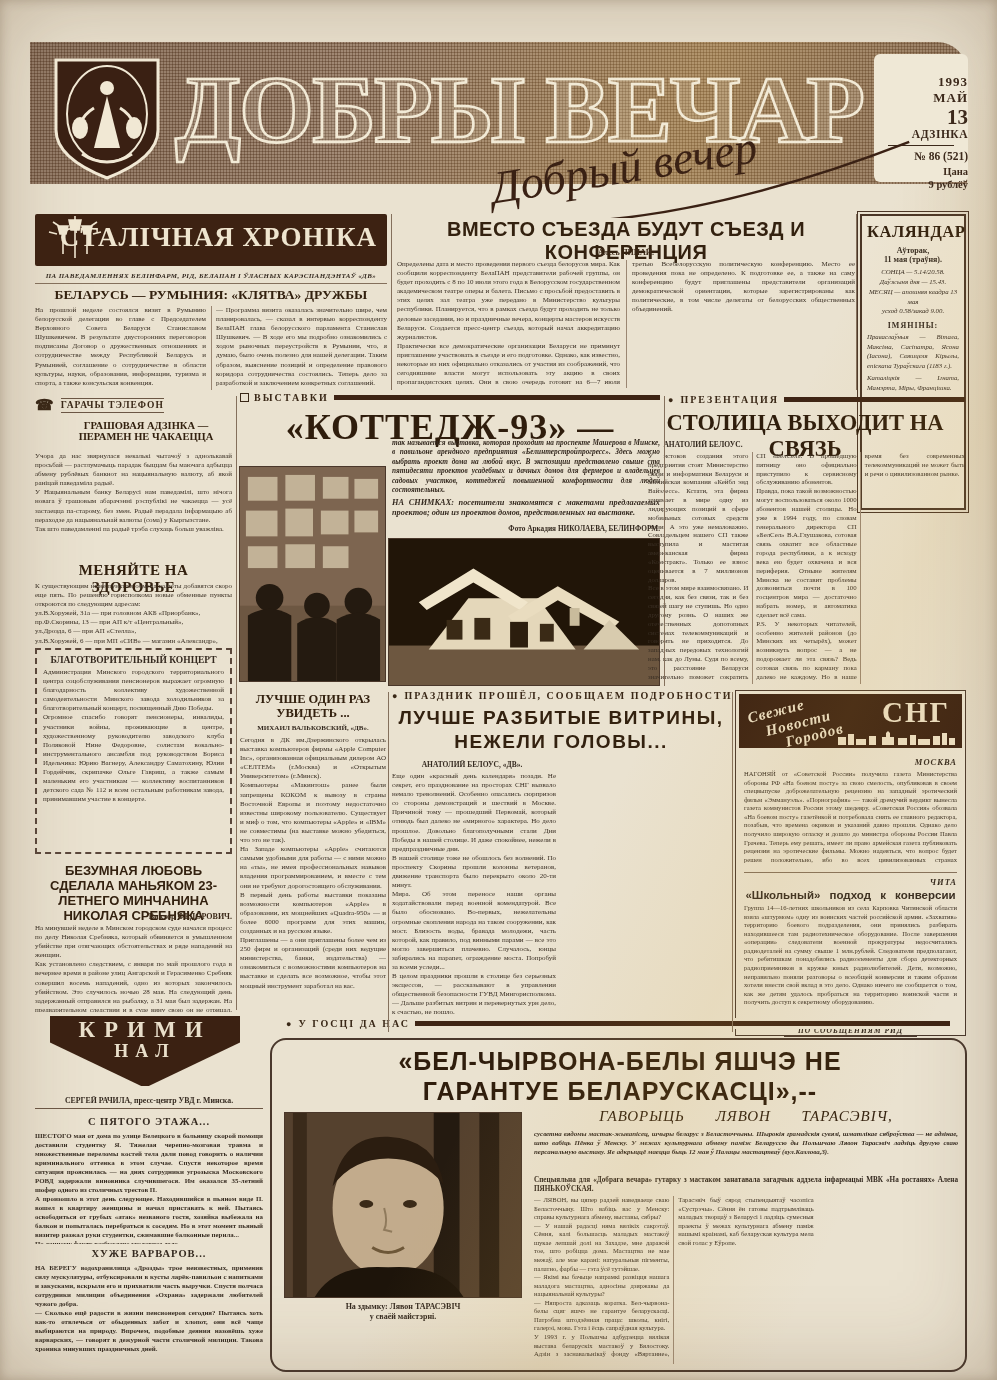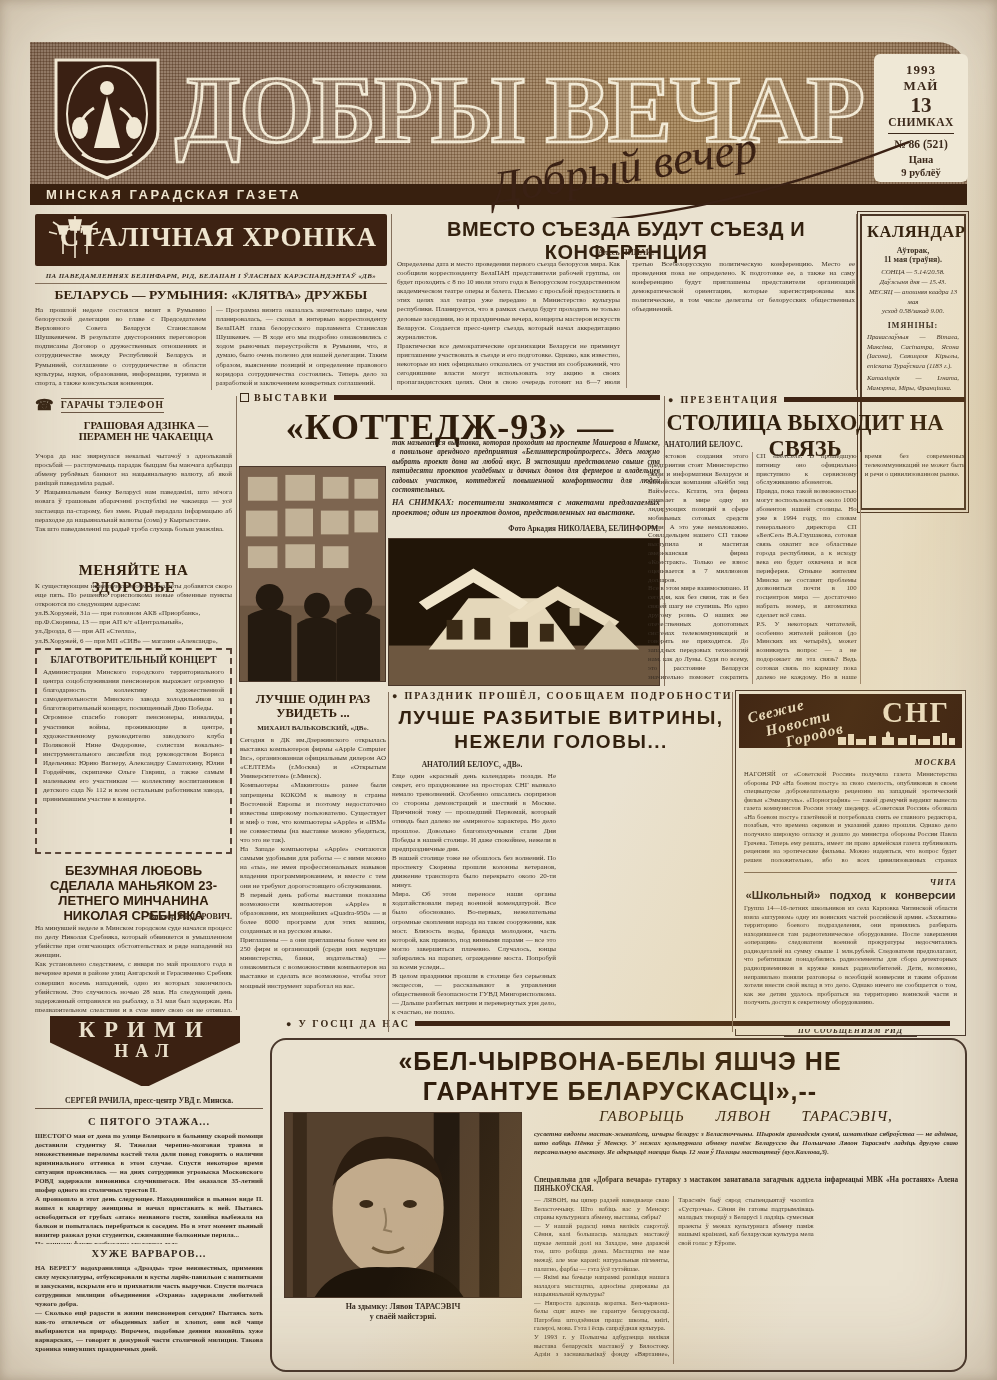--- a/index.html
+++ b/index.html
@@ -12,21 +12,21 @@
   
   .band{position:absolute;left:30px;top:42px;width:937px;height:142px;border-radius:0 30px 0 0;
     background-color:#a28a75;
     background-image:radial-gradient(#6d523c 0.9px, transparent 1.15px);background-size:3px 3px;}
   .band::after{content:"";position:absolute;inset:0;border-radius:0 30px 0 0;
     background:linear-gradient(110deg, rgba(58,33,18,.18), transparent 35%, rgba(225,180,80,.25) 70%, rgba(58,33,18,.12));}
   .mast-title{position:absolute;left:168px;top:50px;width:705px;height:118px;z-index:3;}
   .mast-script{position:absolute;left:470px;top:108px;width:470px;height:110px;z-index:6;}
   .shield{position:absolute;left:52px;top:56px;width:110px;height:126px;z-index:4;}
   .datebox{position:absolute;left:874px;top:54px;width:94px;height:128px;z-index:5;background:#efe8d6;
-    border-radius:6px;text-align:center;font-weight:bold;color:#3c291b;padding-top:8px;box-sizing:border-box;}
+    border-radius:6px;text-align:right;font-weight:bold;color:#3c291b;padding-top:20px;box-sizing:border-box;}
   .datebox .y{font-size:13px;letter-spacing:1px;}
   .datebox .m{font-size:13px;letter-spacing:1px;}
   .datebox .d{font-size:21px;line-height:1.05;}
   .datebox .w{font-size:11.5px;letter-spacing:.5px;}
   .datebox .hr{width:70%;height:0;border-top:1.5px solid #3c291b;margin:5px auto 4px;}
   .datebox .iss{font-size:11.5px;}
   .datebox .pr{font-size:10.5px;margin-top:3px;line-height:1.25;white-space:pre-line;}
   .strip{position:absolute;left:30px;top:184px;width:937px;height:21px;background:#38200f;z-index:2;
     color:#efe5cf;font-family:"Liberation Sans",sans-serif;font-weight:bold;font-size:13px;
     letter-spacing:2.5px;line-height:21px;padding-left:16px;box-sizing:border-box;}
@@ -170,28 +170,27 @@
     <g transform="rotate(-9 235 55)">
       <text x="20" y="62" font-family="Liberation Serif, serif" font-style="italic" font-size="46" fill="#3a2114">Добрый вечер</text>
       <path d="M20 80 q170 40 420 -14" stroke="#3a2114" stroke-width="2.5" fill="none"></path>
     </g>
   </svg>
 
   <div class="datebox">
     <div class="y">1993</div>
     <div class="m">МАЙ</div>
     <div class="d">13</div>
-    <div class="w">СНИМКАХ</div>
+    <div class="w">АДЗІНКА</div>
     <div class="hr"></div>
     <div class="iss">№ 86 (521)</div>
     <div class="pr">Цана
 9 рублёў</div>
   </div>
 
-  <div class="strip">МІНСКАЯ ГАРАДСКАЯ ГАЗЕТА</div>
 
   <div class="chron-hdr">
     <svg viewBox="0 0 64 46" style="position:absolute;left:8px;top:2px;width:64px;height:46px;">
       <g stroke="#efe5cf" stroke-width="1.6" fill="none">
         <path d="M32 10 v32 M20 14 v24 M44 14 v24"></path>
         <path d="M26 4 l12 0 l-2 10 l-8 0 z" fill="#efe5cf"></path>
         <path d="M15 10 l10 0 l-2 8 l-6 0 z" fill="#efe5cf"></path>
         <path d="M39 10 l10 0 l-2 8 l-6 0 z" fill="#efe5cf"></path>
         <path d="M10 6 l6 4 M54 6 l-6 4 M32 0 v4 M6 16 l8 2 M58 16 l-8 2"></path>
       </g>

